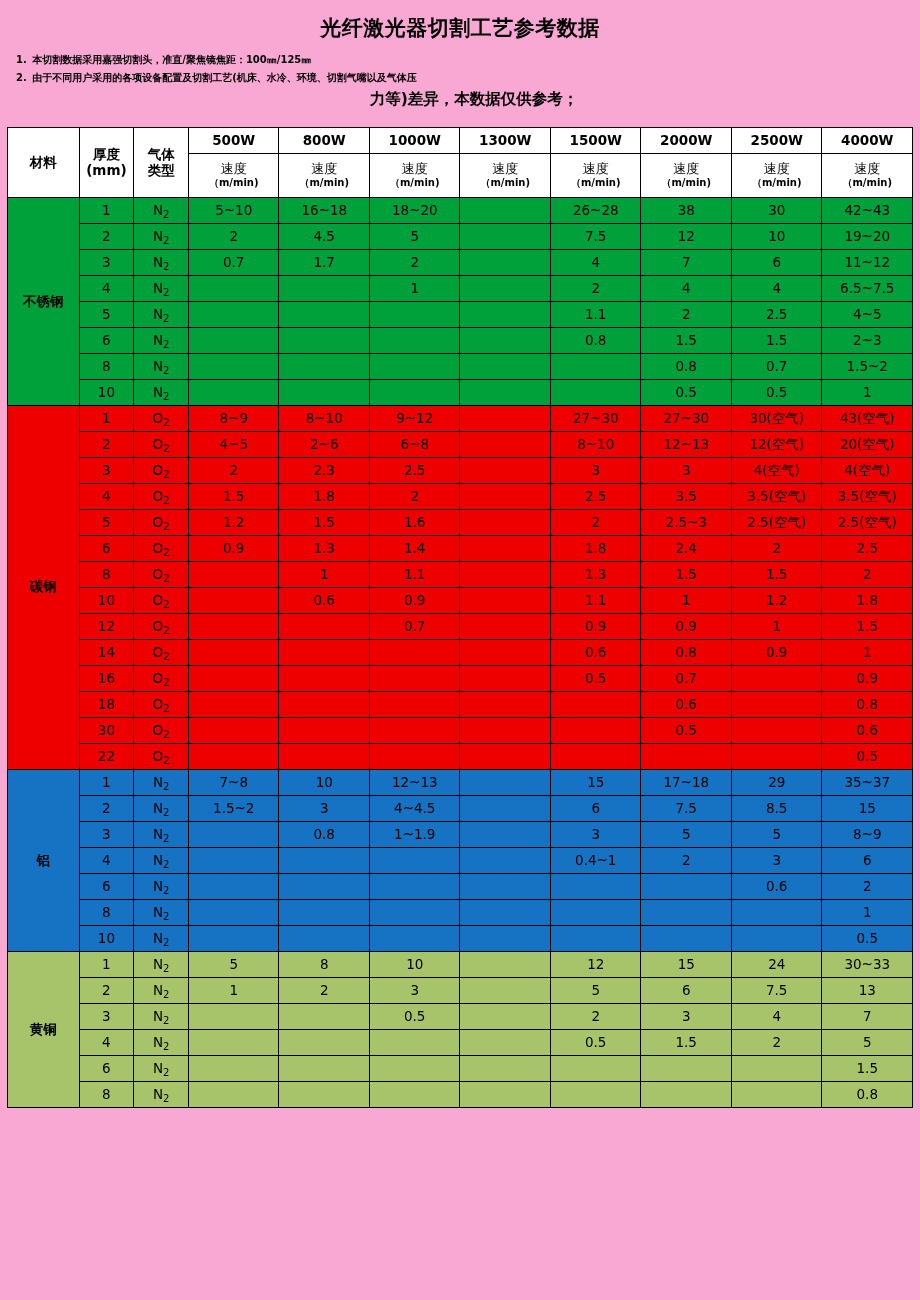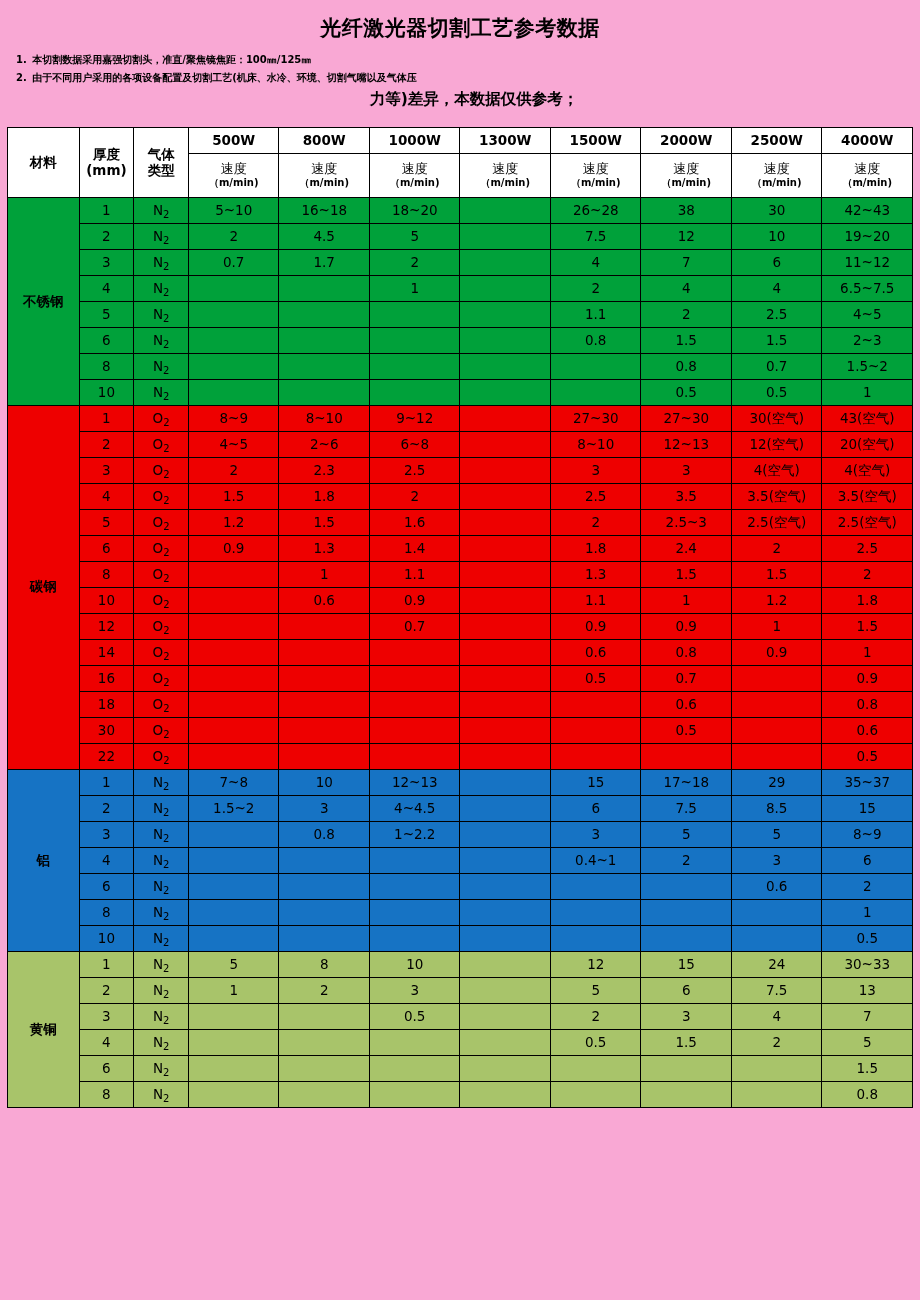--- a/index.html
+++ b/index.html
@@ -471,21 +471,21 @@
           <td>6</td>
           <td>7.5</td>
           <td>8.5</td>
           <td>15</td>
         </tr>
         <tr class="row-h grp-alum">
           <td>3</td>
           <td>N<sub>2</sub></td>
           <td></td>
           <td>0.8</td>
-          <td>1~2.2</td>
+          <td>1~1.9</td>
           <td></td>
           <td>3</td>
           <td>5</td>
           <td>5</td>
           <td>8~9</td>
         </tr>
         <tr class="row-h grp-alum">
           <td>4</td>
           <td>N<sub>2</sub></td>
           <td></td>

